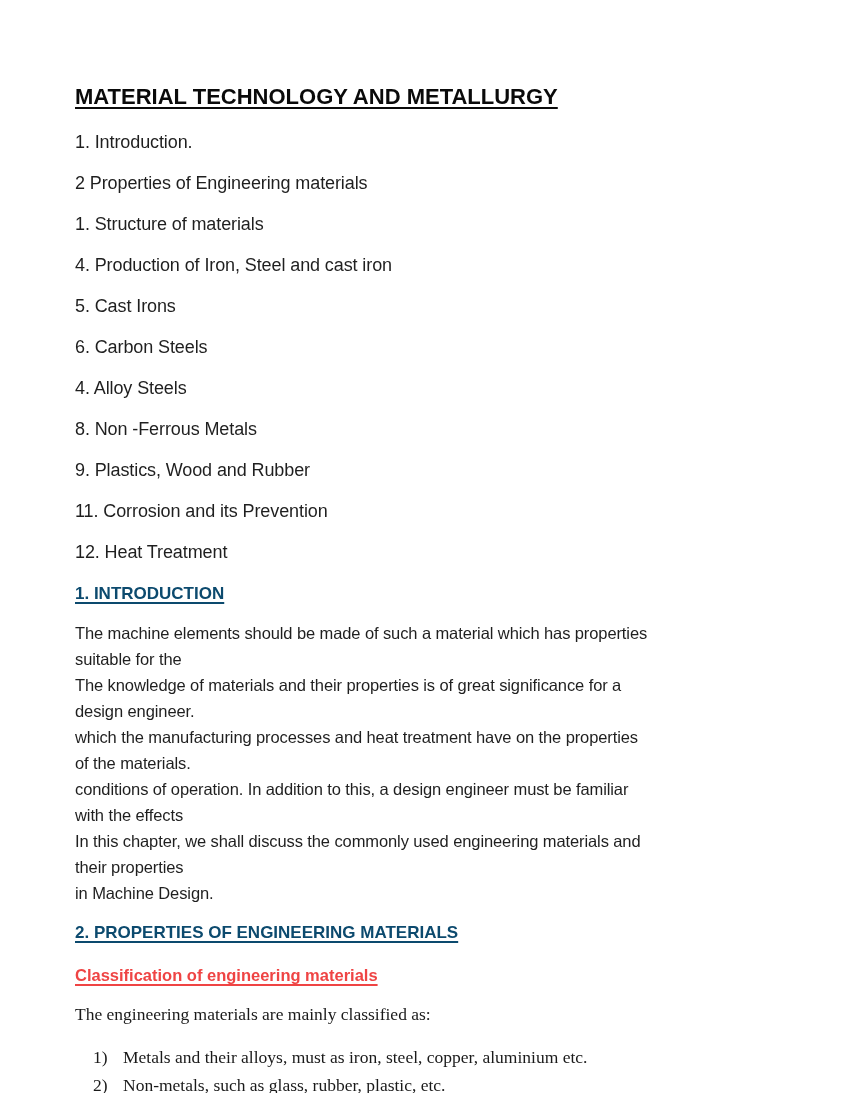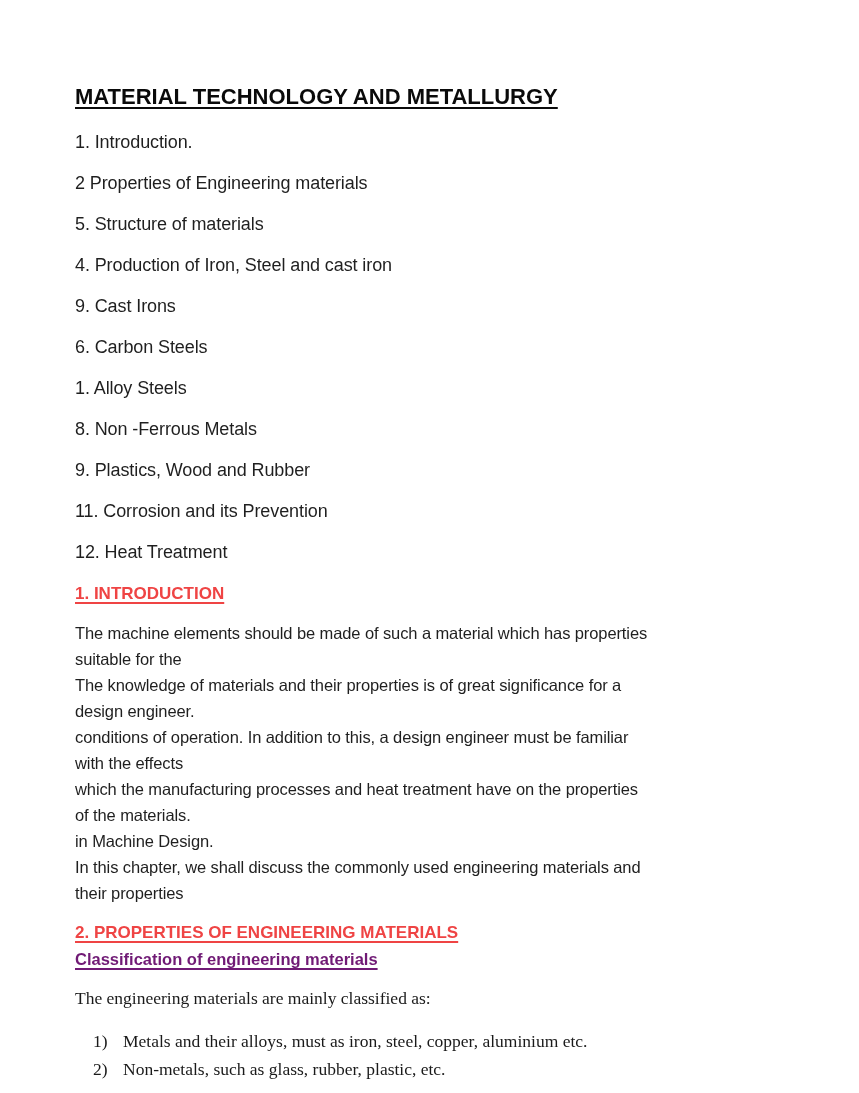--- a/index.html
+++ b/index.html
@@ -49,40 +49,40 @@
     margin: 0 0 23px 0;
     font-size: 18px;
     line-height: 18px;
     letter-spacing: -0.1px;
   }
   .section-heading {
     margin: 23px 0 0 0;
     font-size: 17px;
     line-height: 19px;
     font-weight: 700;
-    color: #ef4444;
+    color: #0c4a6e;
     text-decoration: underline;
     text-decoration-thickness: 2px;
     text-underline-offset: 3px;
   }
   .section-heading.tight {
     margin-top: 17px;
   }
   .paragraph {
     margin: 17px 0 0 0;
     font-size: 16.5px;
     line-height: 26px;
     letter-spacing: -0.1px;
   }
   .sub-heading {
-    margin: 8px 0 0 0;
+    margin: 24px 0 0 0;
     font-size: 16.5px;
     line-height: 19px;
     font-weight: 700;
-    color: #701a75;
+    color: #ef4444;
     text-decoration: underline;
     text-decoration-thickness: 2px;
     text-underline-offset: 3px;
   }
   .serif-intro {
     margin: 18px 0 12px 0;
     font-family: "Liberation Serif", serif;
     font-size: 17.5px;
     line-height: 22px;
     color: #1a1a1a;
@@ -110,40 +110,40 @@
 <body>
 
 <main class="page">
 
   <h1 class="doc-title">MATERIAL TECHNOLOGY AND METALLURGY</h1>
 
 
   <div class="syllabus">
     <p class="syl-item">1. Introduction.</p>
     <p class="syl-item">2 Properties of Engineering materials</p>
-    <p class="syl-item">5. Structure of materials</p>
+    <p class="syl-item">1. Structure of materials</p>
     <p class="syl-item">4. Production of Iron, Steel and cast iron</p>
-    <p class="syl-item">9. Cast Irons</p>
+    <p class="syl-item">5. Cast Irons</p>
     <p class="syl-item">6. Carbon Steels</p>
-    <p class="syl-item">1. Alloy Steels</p>
+    <p class="syl-item">4. Alloy Steels</p>
     <p class="syl-item">8. Non -Ferrous Metals</p>
     <p class="syl-item">9. Plastics, Wood and Rubber</p>
     <p class="syl-item">11. Corrosion and its Prevention</p>
     <p class="syl-item">12. Heat Treatment</p>
   </div>
 
   <h3 class="section-heading">1. INTRODUCTION</h3>
 
   <div class="paragraph">
     <div class="pline">The machine elements should be made of such a material which has properties suitable for the</div>
     <div class="pline">The knowledge of materials and their properties is of great significance for a design engineer.</div>
+    <div class="pline">which the manufacturing processes and heat treatment have on the properties of the materials.</div>
     <div class="pline">conditions of operation. In addition to this, a design engineer must be familiar with the effects</div>
-    <div class="pline">which the manufacturing processes and heat treatment have on the properties of the materials.</div>
+    <div class="pline">In this chapter, we shall discuss the commonly used engineering materials and their properties</div>
     <div class="pline">in Machine Design.</div>
-    <div class="pline">In this chapter, we shall discuss the commonly used engineering materials and their properties</div>
   </div>
 
   <h3 class="section-heading tight">2. PROPERTIES OF ENGINEERING MATERIALS</h3>
 
   <h4 class="sub-heading">Classification of engineering materials</h4>
 
   <p class="serif-intro">The engineering materials are mainly classified as:</p>
 
   <div class="cls-list">
     <div class="cls-item">

